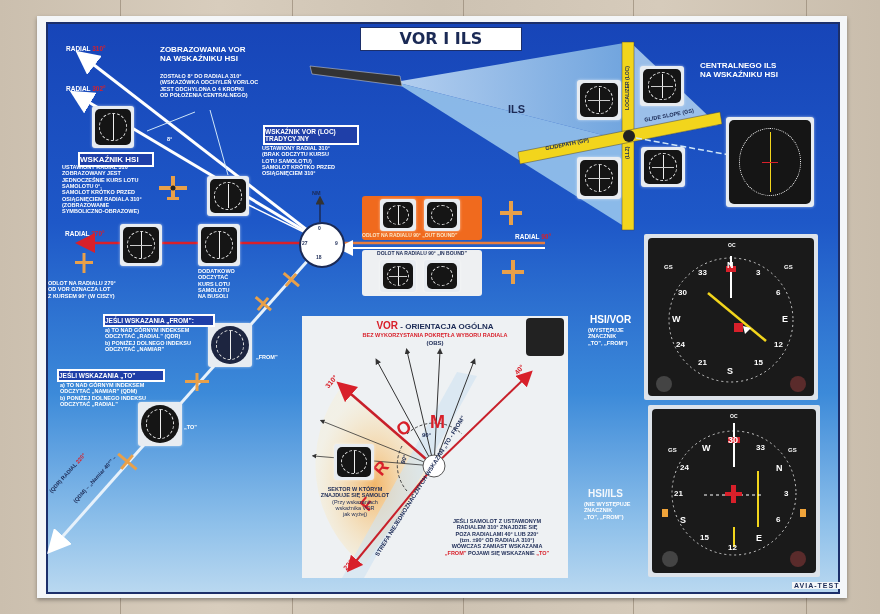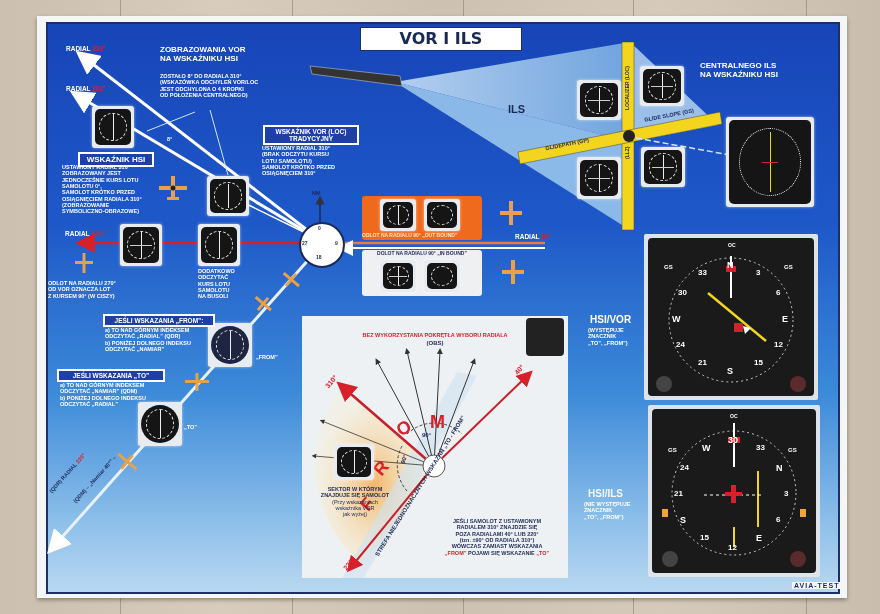--- a/index.html
+++ b/index.html
@@ -8,21 +8,21 @@
     font-family:"Liberation Sans",sans-serif;}
   .plank{position:absolute;top:0;bottom:0;width:1px;background:#8d7f6c;opacity:.6}
   #board{position:absolute;left:37px;top:16px;width:810px;height:582px;background:#f4f6f8;
     box-shadow:0 2px 4px rgba(0,0,0,.35);}
   #frame{position:absolute;left:46px;top:22px;width:790px;height:568px;border:2px solid #1c2f6a;
     background:linear-gradient(180deg,#1745b8 0%,#1e58c8 35%,#3c8ad9 65%,#8ec0ea 88%,#b9d8f0 100%);overflow:hidden;}
   .abs{position:absolute;}
   .wt{color:#fff;font-weight:bold;text-align:left;line-height:1.15;}
   .dk{color:#1b2a55;font-weight:bold;text-align:center;line-height:1.15;}
   .red{color:#d8202a;}
-  .boxlbl{background:#1f3fa8;border:2px solid #fff;color:#fff;font-weight:bold;text-align:center;}
+  .boxlbl{background:#1f3fa8;border:2px solid #fff;color:#fff;font-weight:bold;text-align:left;}
   .inst{position:absolute;background:#e8ecf1;border-radius:3px;box-shadow:0 0 3px rgba(255,255,255,.6);}
   .inst .face{position:absolute;left:3px;top:3px;right:3px;bottom:3px;background:#151515;border-radius:5px;overflow:hidden;}
   .inst .ring{position:absolute;left:12%;top:10%;right:12%;bottom:10%;border:1px dashed #ddd;border-radius:50%;}
   .inst .needle{position:absolute;left:50%;top:14%;bottom:14%;width:1px;background:#eee;}
   .inst .hbar{position:absolute;top:50%;left:20%;right:20%;height:1px;background:#ccc;}
   #title{position:absolute;left:360px;top:27px;width:160px;height:22px;background:#fff;border:1px solid #1c2f6a;
     text-align:center;font-weight:bold;font-size:16px;color:#1b2a55;line-height:22px;font-family:"DejaVu Sans",sans-serif;}
   #vorpanel{position:absolute;left:302px;top:316px;width:266px;height:262px;background:#eef1f3;}
   .hsibig{position:absolute;background:#dde3ea;border-radius:2px;}
   .hsibig .face{position:absolute;left:4px;top:4px;right:4px;bottom:4px;background:#1a1a1a;border-radius:4px;}
@@ -306,20 +306,23 @@
     <line x1="132" y1="150" x2="75" y2="45" stroke="#333" stroke-width="1" marker-end="url(#ahk)"></line>
     <line x1="132" y1="150" x2="105" y2="35" stroke="#333" stroke-width="1" marker-end="url(#ahk)"></line>
     <line x1="132" y1="150" x2="138" y2="35" stroke="#333" stroke-width="1" marker-end="url(#ahk)"></line>
     <line x1="132" y1="150" x2="172" y2="45" stroke="#333" stroke-width="1" marker-end="url(#ahk)"></line>
     <line x1="132" y1="150" x2="20" y2="105" stroke="#333" stroke-width=".8" marker-end="url(#ahk)"></line>
     <line x1="132" y1="150" x2="12" y2="140" stroke="#333" stroke-width=".8" marker-end="url(#ahk)"></line>
     <path d="M105,118 A40,40 0 0 1 160,118" fill="none" stroke="#444" stroke-dasharray="3,2"></path>
     <path d="M100,130 A40,40 0 0 0 105,175" fill="none" stroke="#444" stroke-dasharray="3,2"></path>
     <circle cx="132" cy="150" r="11" fill="#fff" stroke="#555"></circle>
   </svg>
+  <div class="abs" style="left:0;right:0;top:4px;text-align:center;font-weight:bold;font-size:8px;color:#1b2a55">
+    <span class="red" style="font-size:10px">VOR</span><span> - ORIENTACJA OGÓLNA</span>
+  </div>
   <div class="abs red" style="left:0;right:0;top:16px;text-align:center;font-weight:bold;font-size:5.5px">BEZ WYKORZYSTANIA POKRĘTŁA WYBORU RADIALA</div>
   <div class="abs dk" style="left:0;right:0;top:24px;font-size:6px">(OBS)</div>
   <div class="abs" style="left:224px;top:2px;width:38px;height:38px;background:#222;border-radius:4px;"></div>
   <div class="abs red" style="left:22px;top:62px;font-size:7px;font-weight:bold;transform:rotate(-50deg)">310°</div>
   <div class="abs red" style="left:212px;top:50px;font-size:7px;font-weight:bold;transform:rotate(-50deg)">40°</div>
   <div class="abs red" style="left:40px;top:244px;font-size:7px;font-weight:bold;transform:rotate(-50deg)">220°</div>
   <div class="abs dk" style="left:120px;top:116px;font-size:6px">90°</div>
   <div class="abs dk" style="left:98px;top:140px;font-size:6px;transform:rotate(-70deg)">90°</div>
   <div class="abs red" style="left:60px;top:178px;font-size:18px;font-weight:bold;transform:rotate(-50deg)">F</div>
   <div class="abs red" style="left:73px;top:142px;font-size:18px;font-weight:bold;transform:rotate(-50deg)">R</div>

